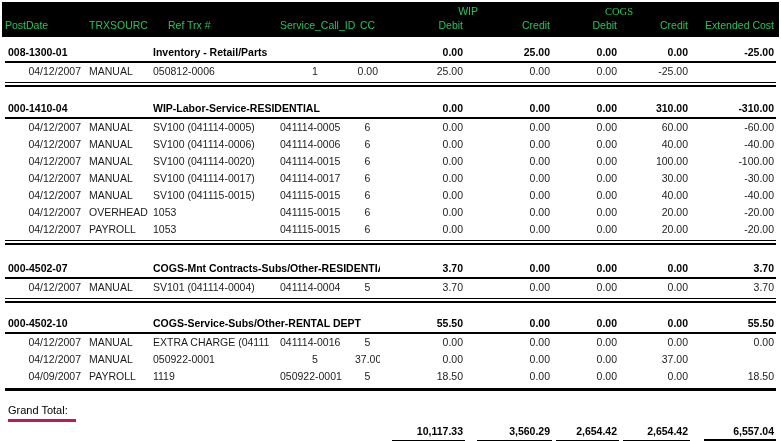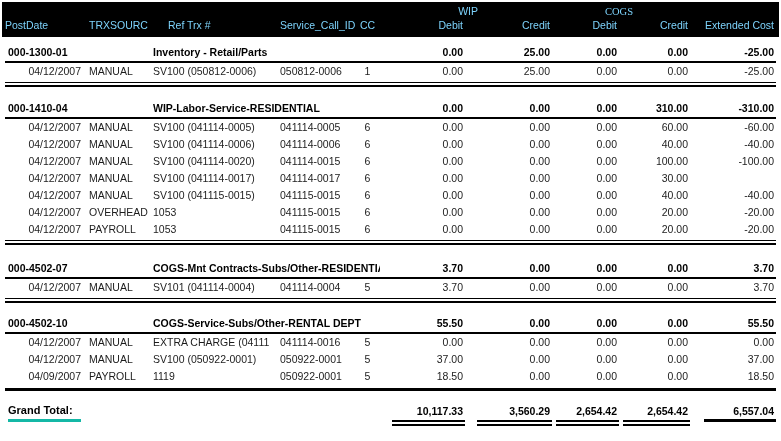--- a/index.html
+++ b/index.html
@@ -12,21 +12,21 @@
 
   
   .grid {
     display:grid;
     grid-template-columns:78px 65px 127px 80px 25px 85px 87px 67px 71px 86px;
   }
   .content { padding-left:5px; padding-right:5px; }
 
   
   .header-bar {
-    background:#000; color:#7dd3fc;
+    background:#000; color:#22c55e;
     margin:0 2px; padding:3px 0 4px 3px;
   }
   .hdr-line1 { height:13px; line-height:13px; font-size:10.5px; }
   .hdr-line2 { height:15px; line-height:15px; font-size:10.5px; }
   .hg-wip  { grid-column:6; text-align:right; transform:translateX(13px); }
   .hg-cogs { grid-column:8; text-align:right; transform:translateX(14px);font-family:Liberation Serif, serif; }
   .hcell { white-space:nowrap; overflow:visible; }
   .h-date { text-align:left; padding-right:14px; }
   .h-src  { padding-left:6px; }
   .h-ref  { padding-left:20px; }
@@ -58,25 +58,25 @@
 
   .group-block { margin-bottom:14px; }
   .group-block:nth-child(2) { margin-bottom:16px; }
   .group-block:nth-child(3) { margin-bottom:13px; }
   .group-block:last-child { margin-bottom:0; }
 
   
   .grand { margin-top:9px; }
   .gt-labelwrap { grid-column:1 / span 5; padding-left:3px; }
   .gt-label {
-    display:inline-block; font-weight:bold; font-size:11px;
-    border-bottom:3px solid #14b8a6; padding:0 8px 3px 0;
+    display:inline-block; font-weight:normal; font-size:11px;
+    border-bottom:3px solid #be185d; padding:0 8px 3px 0;
   }
   .gt-cell { padding-top:5px; font-weight:bold; font-size:10.5px; text-align:right; }
-  .gt-cell .gt-val { display:block; padding-right:2px; }
+  .gt-cell .gt-val { display:block; padding-right:2px;margin-top:20px; }
   .gt-underline-double {
     margin-top:3px; margin-left:12px; height:6px; box-sizing:border-box;
     border-top:2px solid #000; border-bottom:2px solid #000;
   }
   .gt-cell.tight .gt-underline-double { margin-left:4px; }
   .gt-underline-single { margin-top:2px; margin-left:14px; border-top:3px solid #000; }
 </style>
 </head>
 <body>
 
@@ -99,33 +99,32 @@
       <div class="hcell h-num">Credit</div>
       <div class="hcell h-num">Extended Cost</div>
     </div>
   </div>
 
   <div class="content">
 
     <div id="groups">
         <div class="group-block">
           <div class="grid row header-row">
-            <div class="cell c-acct">000-1300-01</div>
+            <div class="cell c-acct">008-1300-01</div>
             <div class="cell c-name">Inventory - Retail/Parts</div>
             <div class="cell c-num">0.00</div>
             <div class="cell c-num">25.00</div>
             <div class="cell c-num">0.00</div>
             <div class="cell c-num">0.00</div>
             <div class="cell c-num">-25.00</div>
           </div>
           <div class="rule-header"></div>
           <div class="grid row detail-row">
             <div class="cell c-date">04/12/2007</div>
             <div class="cell c-src">MANUAL</div>
-            <div class="cell c-ref">SV100 (050812-0006)</div>
             <div class="cell c-call">050812-0006</div>
             <div class="cell c-cc">1</div>
             <div class="cell c-num">0.00</div>
             <div class="cell c-num">25.00</div>
             <div class="cell c-num">0.00</div>
             <div class="cell c-num">0.00</div>
             <div class="cell c-num">-25.00</div>
           </div>
           <div class="rule-end"></div>
         </div>
@@ -179,20 +178,21 @@
           <div class="grid row detail-row">
             <div class="cell c-date">04/12/2007</div>
             <div class="cell c-src">MANUAL</div>
             <div class="cell c-ref">SV100 (041114-0017)</div>
             <div class="cell c-call">041114-0017</div>
             <div class="cell c-cc">6</div>
             <div class="cell c-num">0.00</div>
             <div class="cell c-num">0.00</div>
             <div class="cell c-num">0.00</div>
             <div class="cell c-num">30.00</div>
+            <div class="cell c-num">-30.00</div>
           </div>
           <div class="grid row detail-row">
             <div class="cell c-date">04/12/2007</div>
             <div class="cell c-src">MANUAL</div>
             <div class="cell c-ref">SV100 (041115-0015)</div>
             <div class="cell c-call">041115-0015</div>
             <div class="cell c-cc">6</div>
             <div class="cell c-num">0.00</div>
             <div class="cell c-num">0.00</div>
             <div class="cell c-num">0.00</div>
@@ -269,21 +269,20 @@
             <div class="cell c-cc">5</div>
             <div class="cell c-num">0.00</div>
             <div class="cell c-num">0.00</div>
             <div class="cell c-num">0.00</div>
             <div class="cell c-num">0.00</div>
             <div class="cell c-num">0.00</div>
           </div>
           <div class="grid row detail-row">
             <div class="cell c-date">04/12/2007</div>
             <div class="cell c-src">MANUAL</div>
-            <div class="cell c-ref">SV100 (050922-0001)</div>
             <div class="cell c-call">050922-0001</div>
             <div class="cell c-cc">5</div>
             <div class="cell c-num">37.00</div>
             <div class="cell c-num">0.00</div>
             <div class="cell c-num">0.00</div>
             <div class="cell c-num">0.00</div>
             <div class="cell c-num">37.00</div>
           </div>
           <div class="grid row detail-row">
             <div class="cell c-date">04/09/2007</div>

